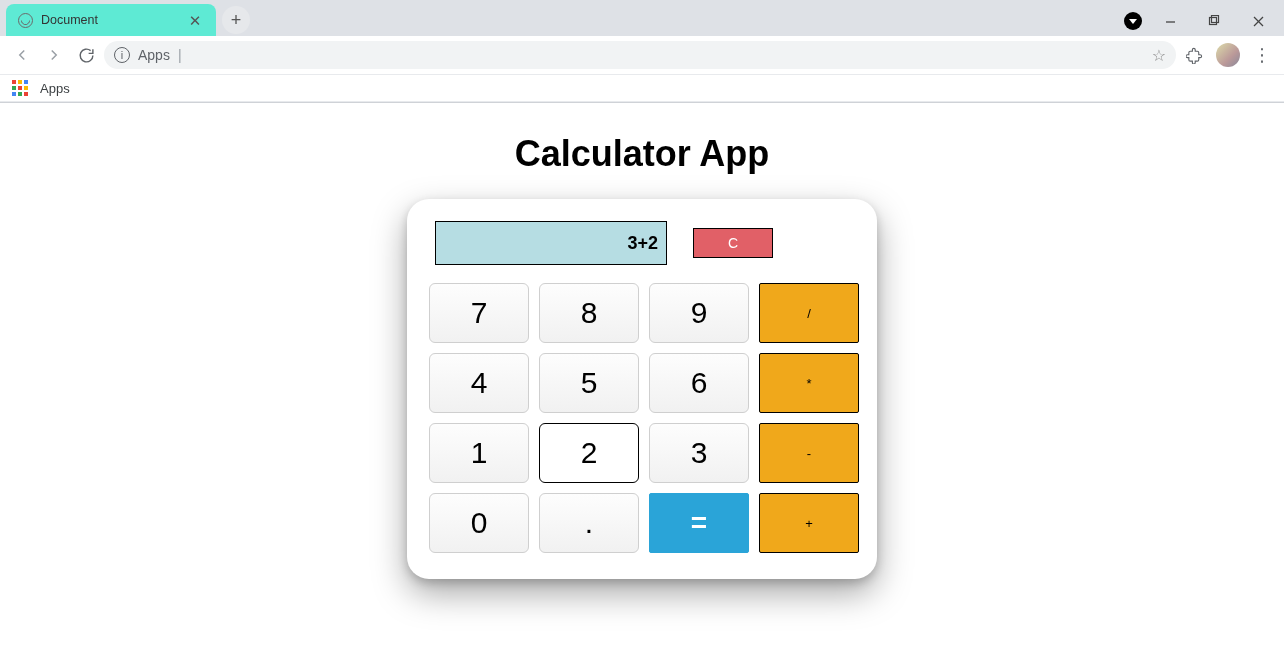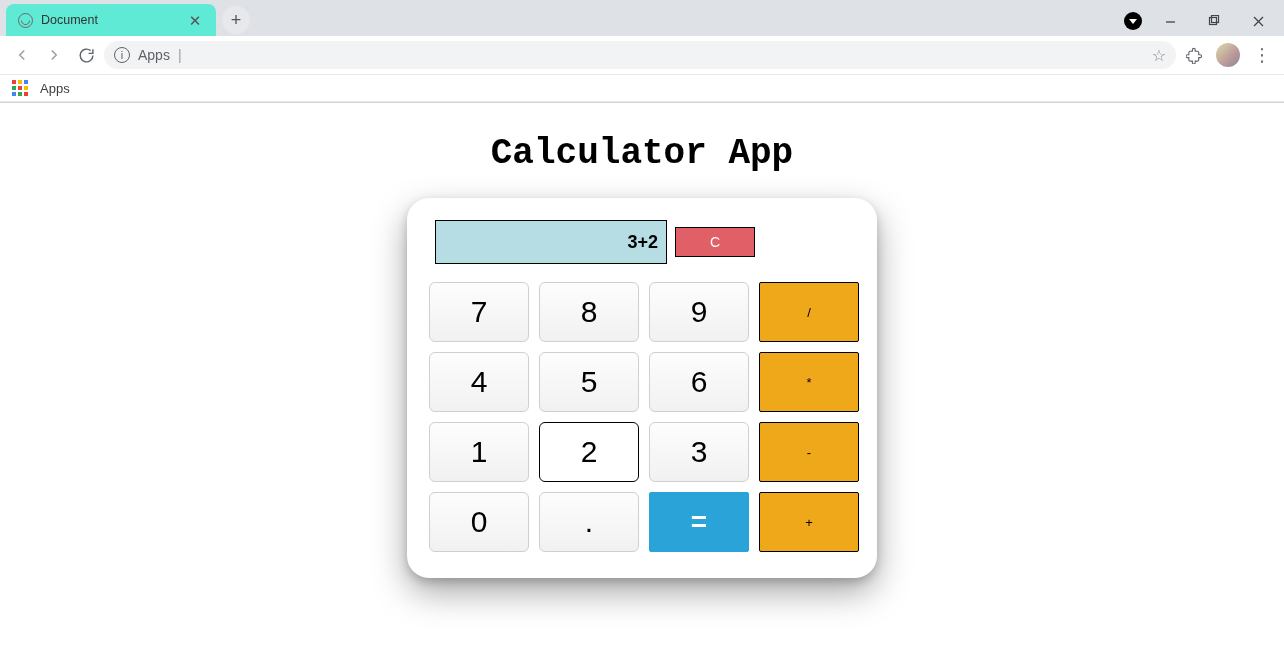--- a/index.html
+++ b/index.html
@@ -81,29 +81,29 @@
   .appsicon span:nth-child(4){background:#34a853;}
   .appsicon span:nth-child(5){background:#ea4335;}
   .appsicon span:nth-child(6){background:#fbbc04;}
   .appsicon span:nth-child(7){background:#4285f4;}
   .appsicon span:nth-child(8){background:#34a853;}
   .appsicon span:nth-child(9){background:#ea4335;}
 
   
   .page { background:#fff; padding-top:30px; text-align:center; }
   h1.title{
-    font-family:Liberation Mono, monospace;
+    font-family:Liberation Sans, sans-serif;
     font-size:36px;font-weight:700;color:#000;margin:0 0 24px 0;
   }
   .calc {
     width:470px;margin:0 auto;background:#fff;border-radius:22px;
     box-shadow:0 14px 34px rgba(0,0,0,0.35),0 4px 10px rgba(0,0,0,0.18);
     padding:22px 22px 26px 22px;
   }
-  .disp-row{display:flex;align-items:center;gap:8px;margin-bottom:18px;padding-left:6px;}
+  .disp-row{display:flex;align-items:center;gap:26px;margin-bottom:18px;padding-left:6px;}
   .display{
     width:232px;height:44px;background:#b6dde3;border:1.5px solid #000;
     text-align:right;padding:0 8px;font-size:18px;font-weight:600;color:#000;
     font-family:"Segoe UI",Arial,sans-serif;
   }
   .clear-btn{
     width:80px;height:30px;background:#e16067;color:#fff;border:1.5px solid #000;
     font-size:14px;font-family:inherit;cursor:pointer;
   }
   .grid{display:grid;grid-template-columns:repeat(4,100px);grid-auto-rows:60px;gap:10px;justify-content:start;}

